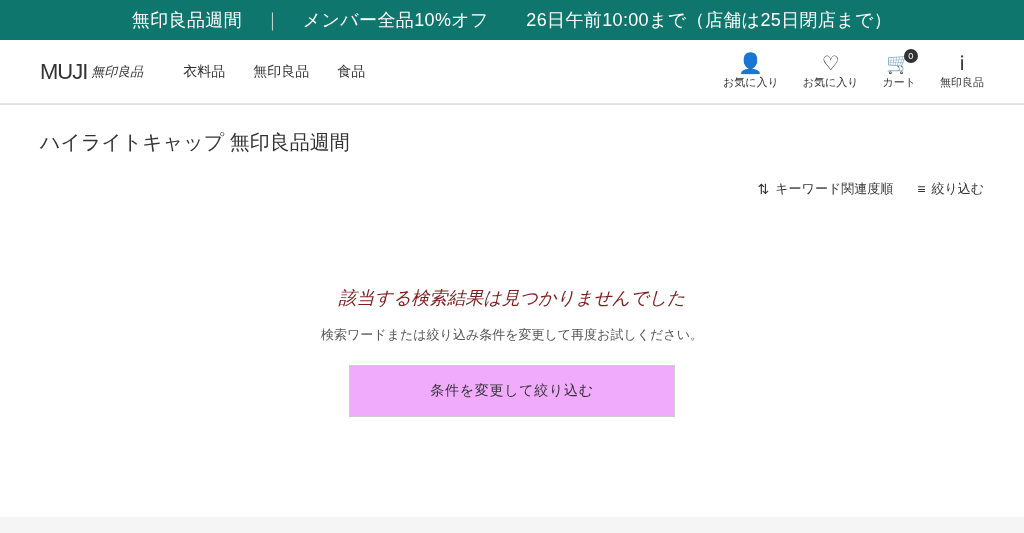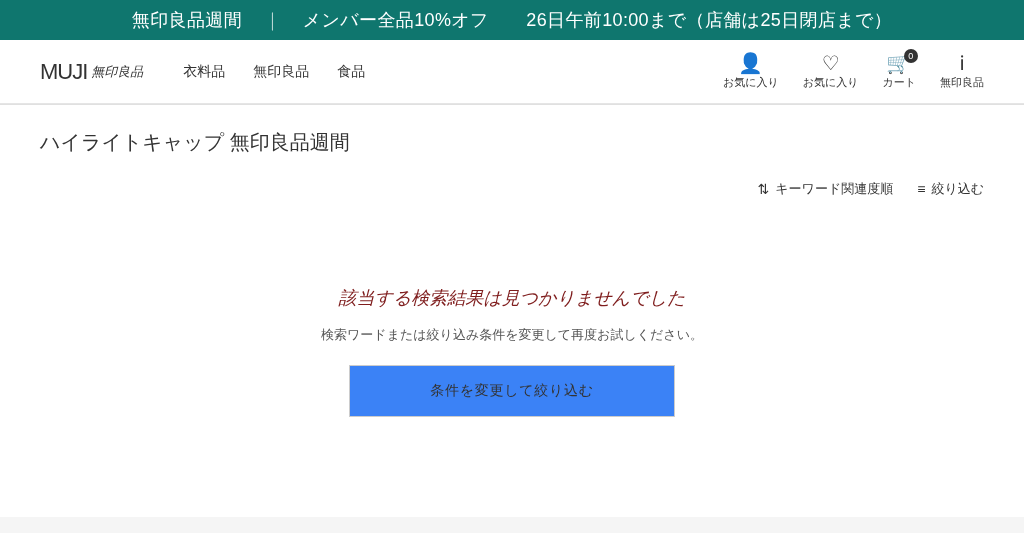--- a/index.html
+++ b/index.html
@@ -198,21 +198,21 @@
       color: #555;
       margin-bottom: 21px;
     }
     .refine-button {
       display: inline-block;
       border: 1px solid #ccc;
       padding: 16px 80px;
       font-size: 14px;
       color: #333;
       cursor: pointer;
-      background: #3b82f6;
+      background: #f0abfc;
       letter-spacing: 0.05em;
     }
 
     
     .footer {
       background: #f5f5f5;
       padding: 32px 40px 40px;
     }
 
     

